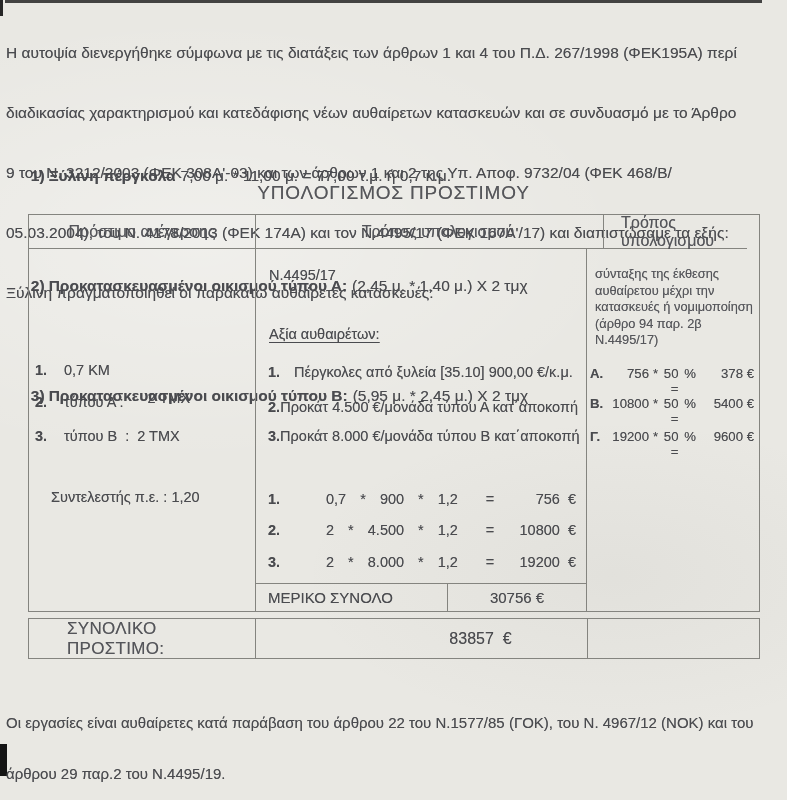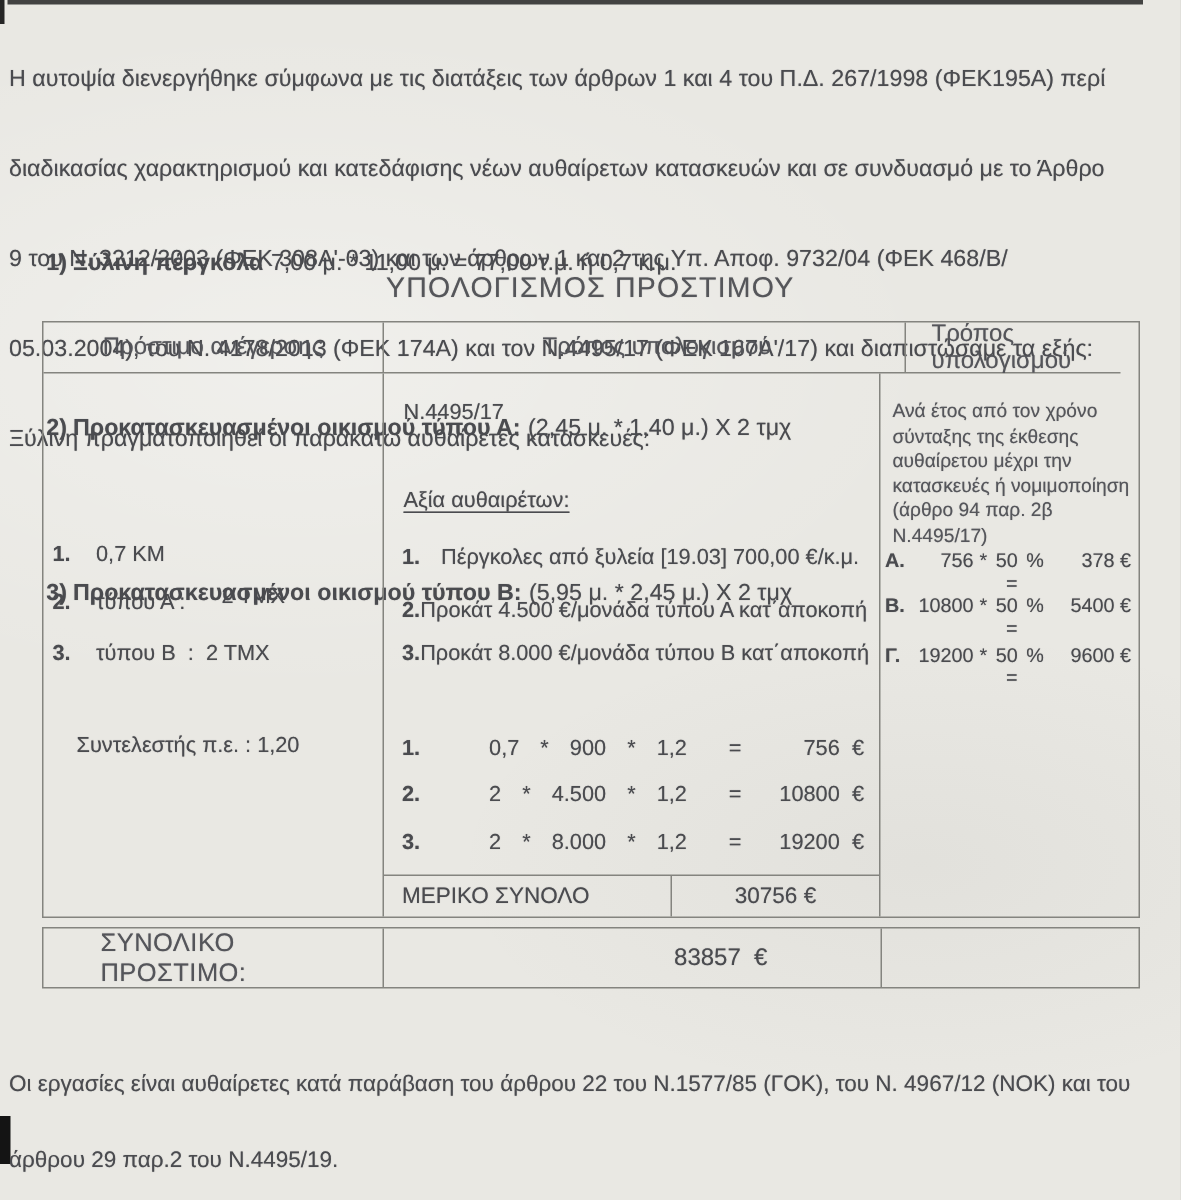--- a/index.html
+++ b/index.html
@@ -126,21 +126,21 @@
         <div class="coef">Συντελεστής π.ε. : 1,20</div>
       </div>
 
       <div class="bc2">
         <div class="c2basis">
           <div>Ν.4495/17</div>
         </div>
         <div class="c2heading">Αξία αυθαιρέτων:</div>
 
         <div class="c2row" style="top:115px">
-          <span class="c2num">1.</span><span>Πέργκολες από ξυλεία [19.03] 700,00 €/κ.μ.</span>
+          <span class="c2num">1.</span><span>Πέργκολες από ξυλεία [35.10] 900,00 €/κ.μ.</span>
         </div>
         <div class="c2row" style="top:150px">
           <span class="c2num">2.</span><span>Προκάτ 4.500 €/μονάδα τύπου Α κατ΄αποκοπή</span>
         </div>
         <div class="c2row" style="top:179px">
           <span class="c2num">3.</span><span>Προκάτ 8.000 €/μονάδα τύπου Β κατ΄αποκοπή</span>
         </div>
 
         <div class="calcrow" style="top:242px">
           <span class="calcnum">1.</span>
@@ -162,21 +162,20 @@
         </div>
 
         <div class="subrow">
           <div class="sublabel">ΜΕΡΙΚΟ ΣΥΝΟΛΟ</div>
           <div class="subval">30756  €</div>
         </div>
       </div>
 
       <div class="bc3">
         <div class="c3basis">
-          <div>Ανά έτος από τον χρόνο</div>
           <div>σύνταξης της έκθεσης</div>
           <div>αυθαίρετου μέχρι την</div>
           <div>κατασκευές ή νομιμοποίηση</div>
           <div>(άρθρο 94 παρ. 2β Ν.4495/17)</div>
         </div>
         <div class="c3row" style="top:117px">
           <span class="c3num">Α.</span>
             <span class="c3base">756</span>
             <span class="c3mid">* 50 % =</span>
             <span class="c3val">378 €</span>

